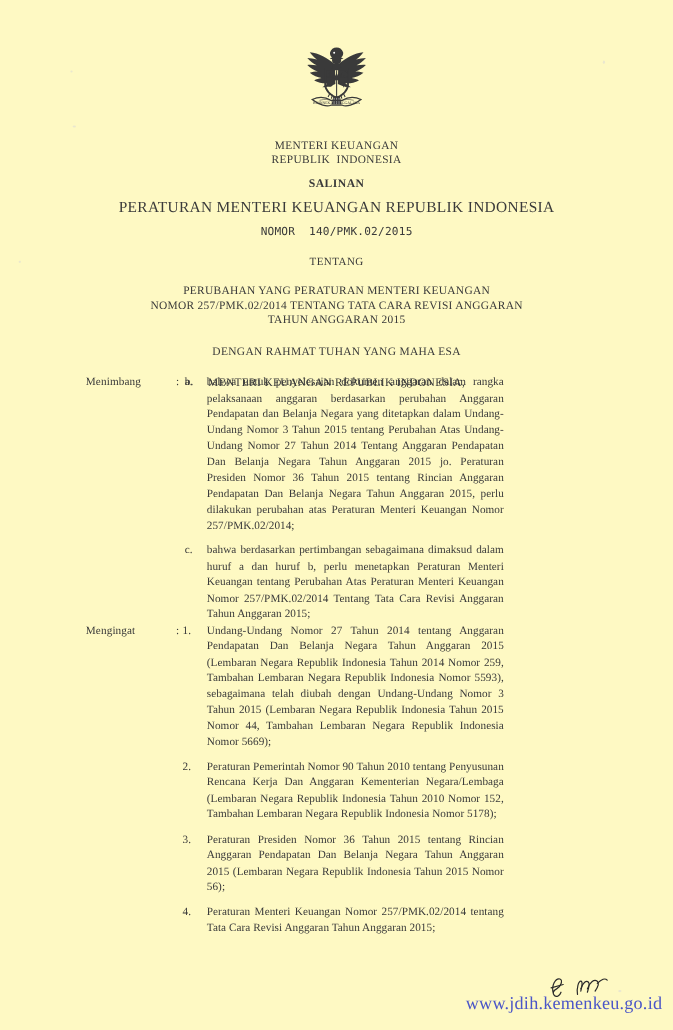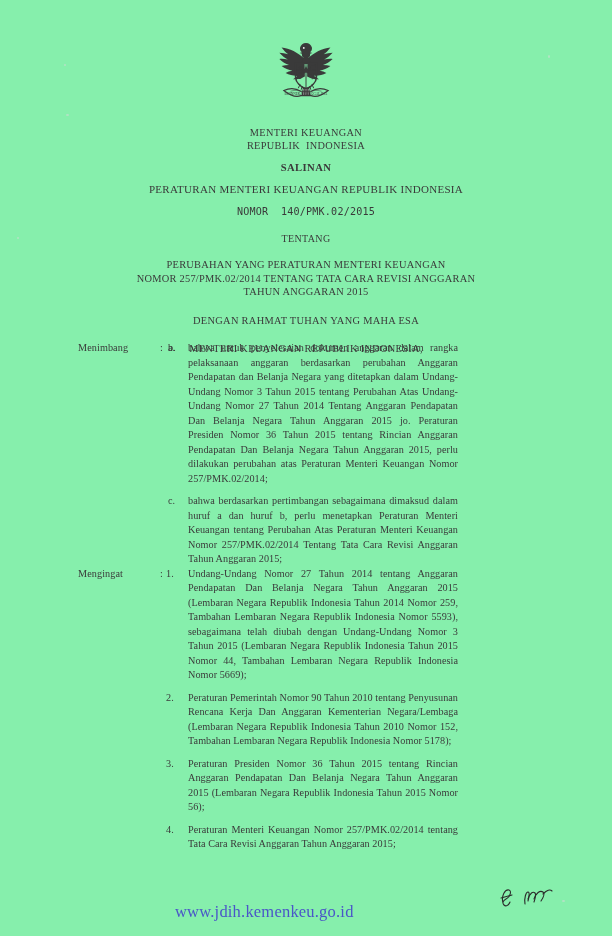--- a/index.html
+++ b/index.html
@@ -13,21 +13,21 @@
     position: relative;
     overflow: hidden;
     font-family: "Liberation Serif", "DejaVu Serif", serif;
     color: #3a3a3a;
     -webkit-font-smoothing: antialiased;
   }
 
   .page {
     position: absolute;
     inset: 0;
-    background: #86efac;
+    background: #fef9c3;
   }
 
   
   .emblem-wrap {
     position: absolute;
     left: 0; right: 0;
     top: 32px;
     display: flex;
     justify-content: center;
   }
@@ -54,21 +54,21 @@
   .gap-md { height: 13px; }
   .gap-lg { height: 15px; }
 
   .salinan {
     font-weight: bold;
     font-size: 10.6px;
     letter-spacing: 0.4px;
     line-height: 13px;
   }
   .title-main {
-    font-size: 11px;
+    font-size: 14px;
     letter-spacing: 0.3px;
     line-height: 13px;
   }
   .nomor {
     font-family: "DejaVu Sans Mono", "Liberation Mono", monospace;
     font-size: 10.1px;
     letter-spacing: 0.2px;
     line-height: 14px;
     white-space: pre;
   }
@@ -159,21 +159,21 @@
   }
   .item-text.nojust::after { display: none; }
 
   .section + .section { }
 
   
   .watermark {
     position: absolute;
     left: 0; right: 0;
     bottom: 14px;
-    text-align: left;
+    text-align: right;
     padding-right: 10px;
   }
   .watermark .url {
     font-family: "Liberation Serif", "DejaVu Serif", serif;
     font-size: 16.5px;
     color: #4a55c8;
     letter-spacing: 0.2px;
     position: relative;
     display: inline-block;
     padding-left: 175px;

